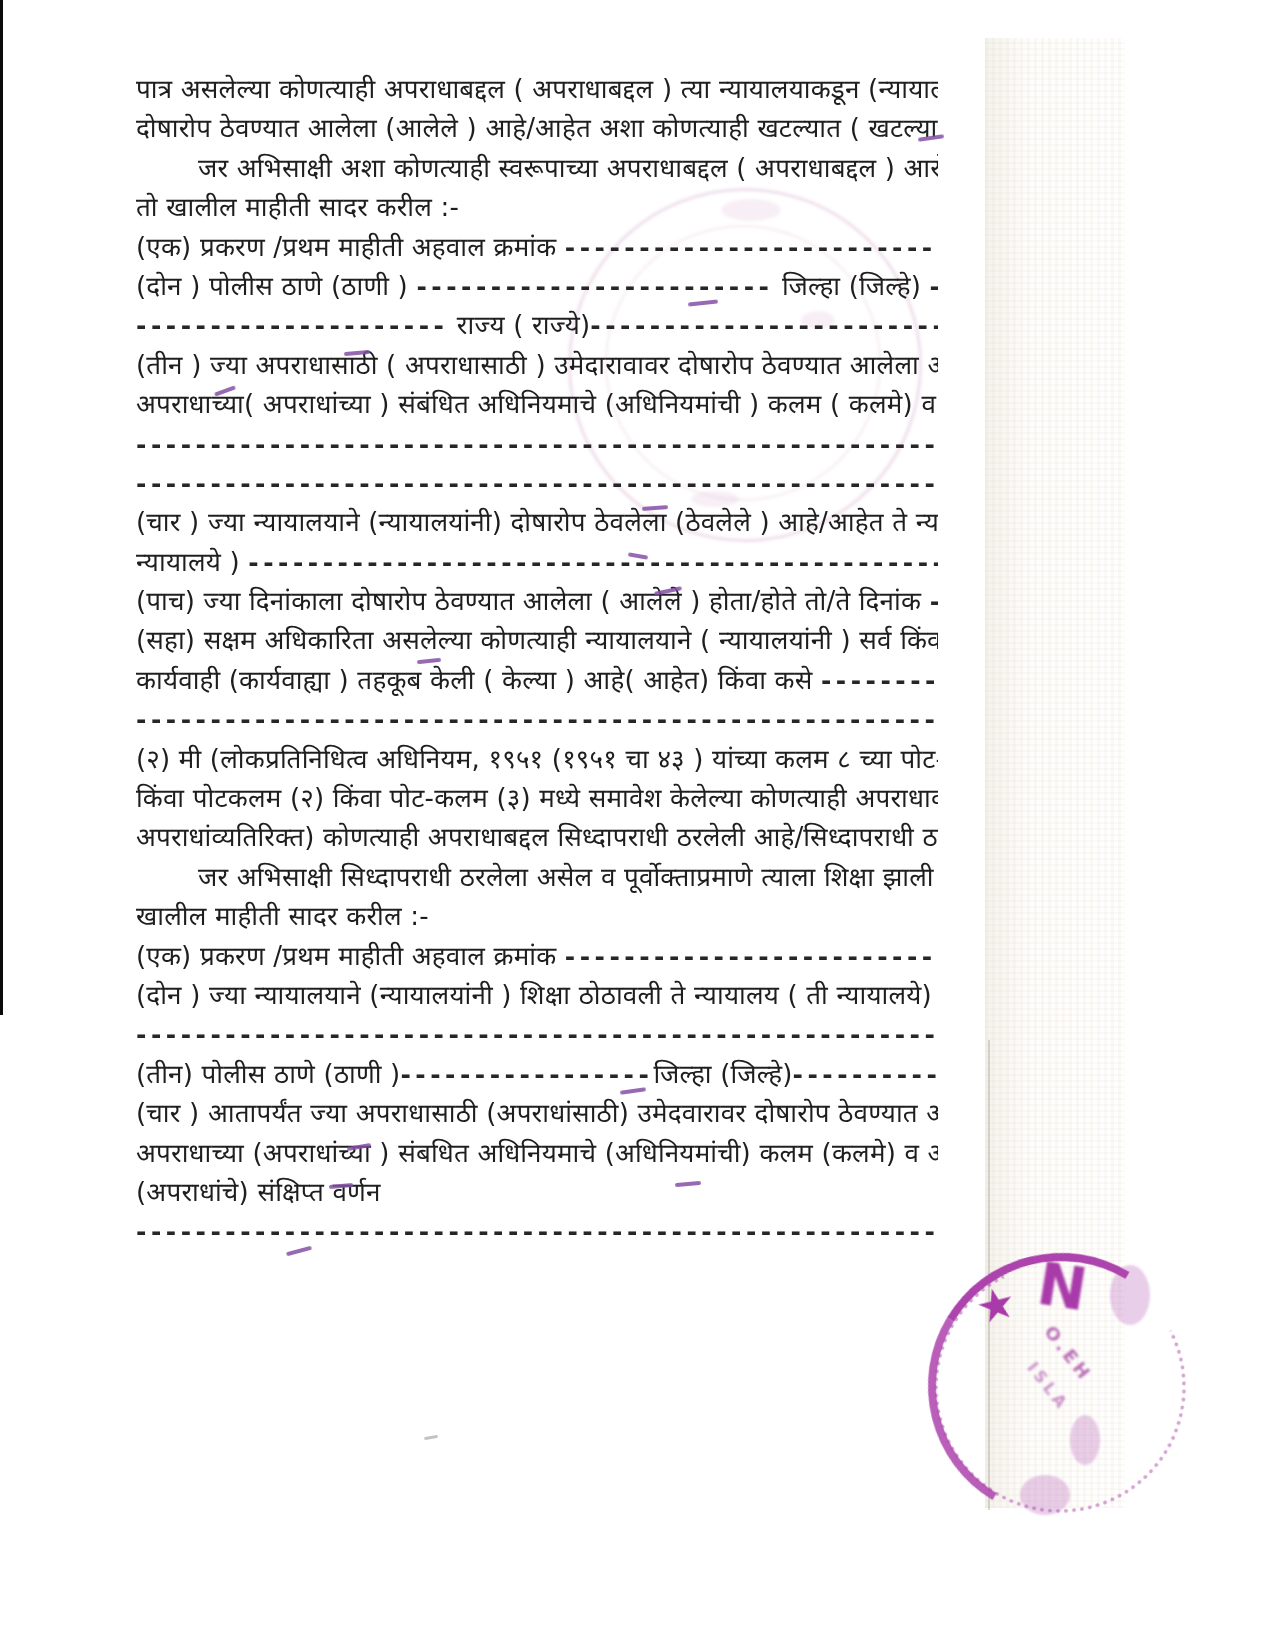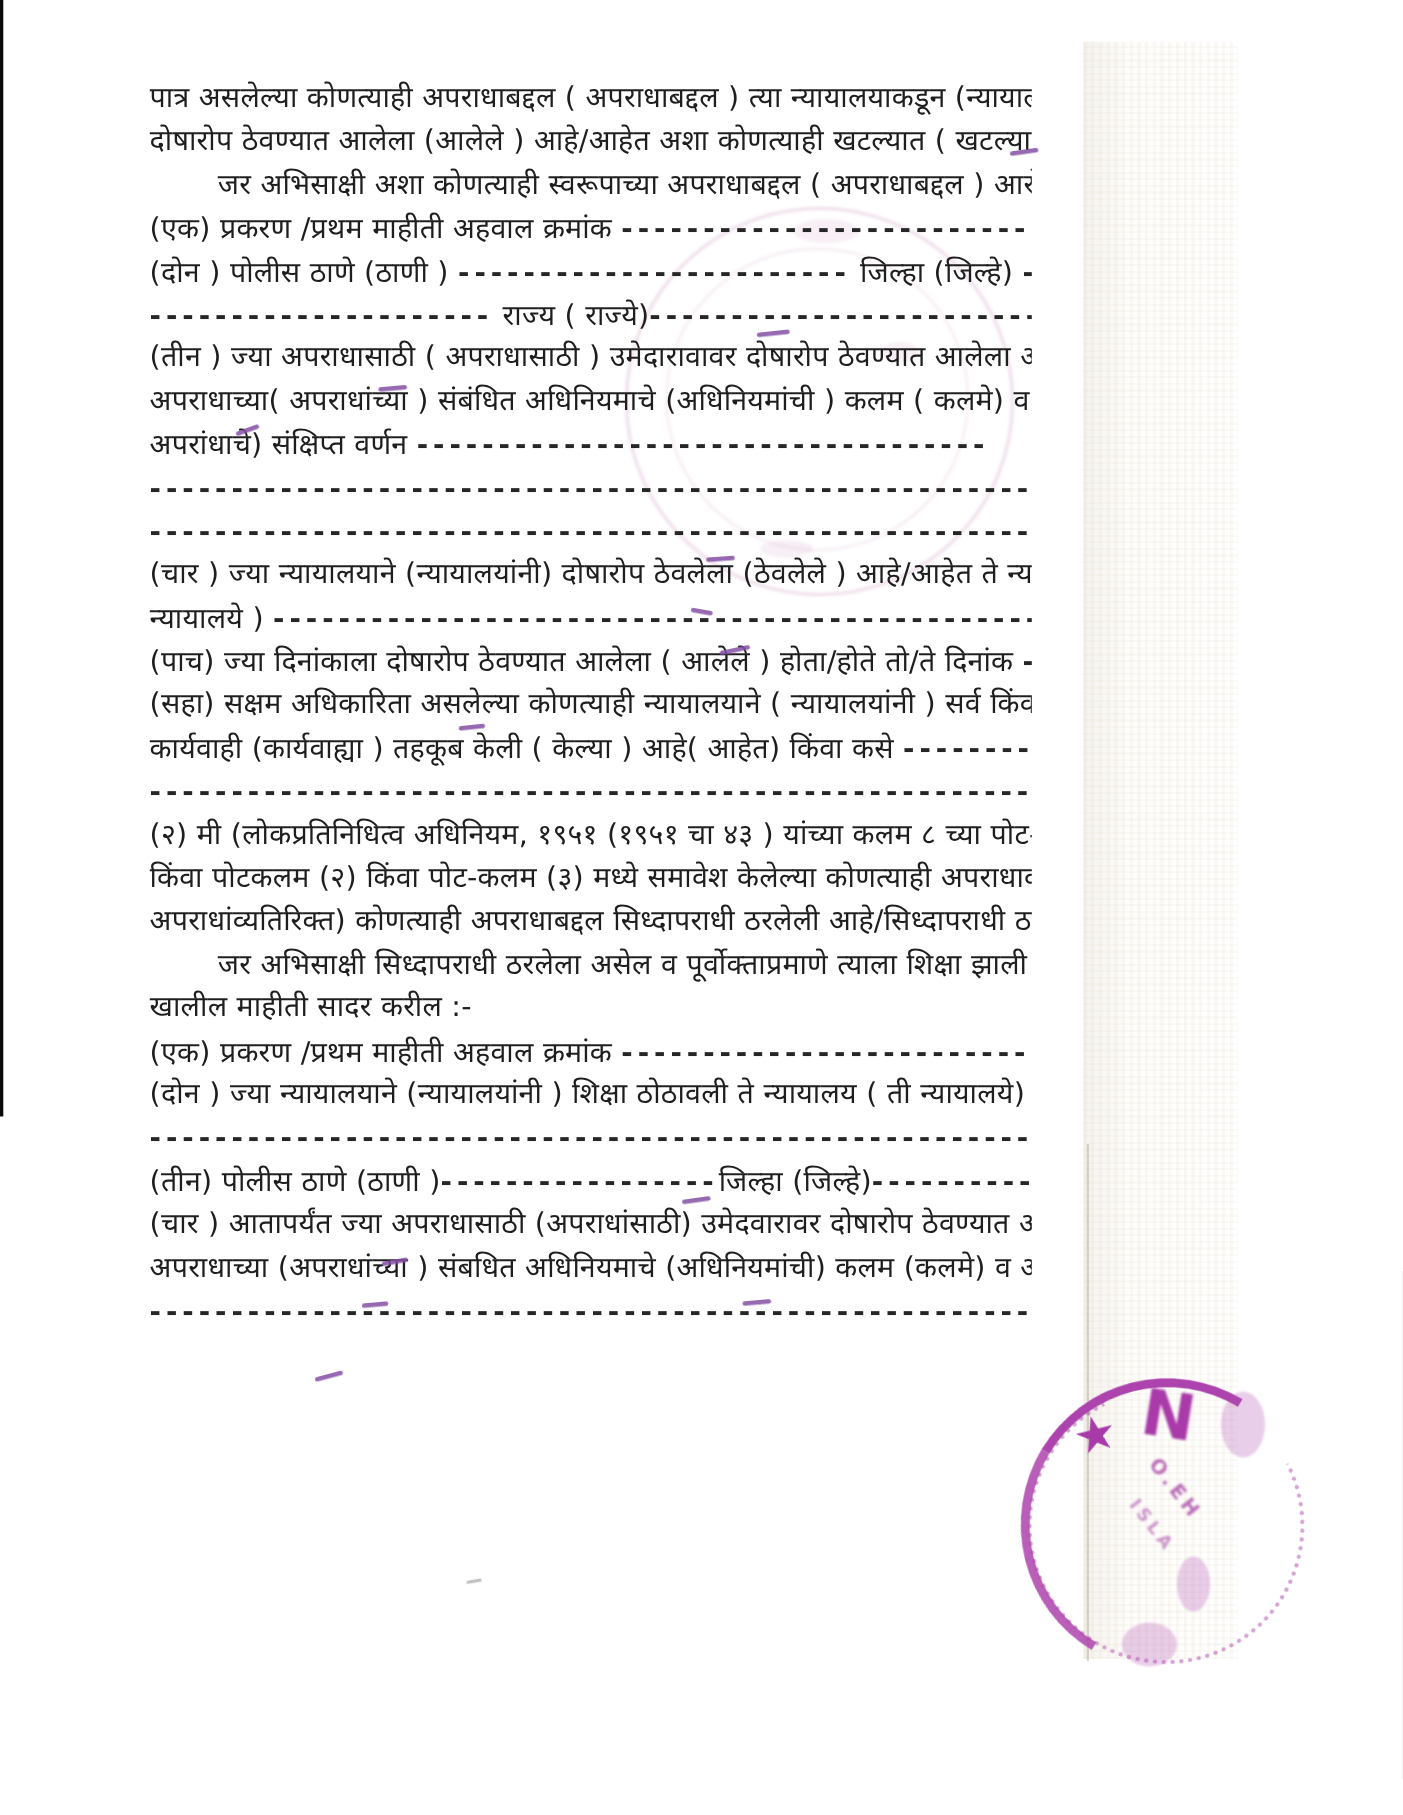--- a/index.html
+++ b/index.html
@@ -144,45 +144,46 @@
     <div class="arc-text-2">ISLA</div>
     <div class="speckle" style="left:210px;top:40px;width:40px;height:60px;"></div>
     <div class="speckle" style="left:170px;top:190px;width:30px;height:50px;"></div>
     <div class="speckle" style="left:120px;top:250px;width:50px;height:40px;"></div>
   </div>
 
   <div id="text-layer">
       <div class="line"><span>पात्र असलेल्या कोणत्याही अपराधाबद्दल ( अपराधाबद्दल ) त्या न्यायालयाकडून (न्यायालयाकडून )</span></div>
       <div class="line"><span>दोषारोप ठेवण्यात आलेला (आलेले ) आहे/आहेत अशा कोणत्याही खटल्यात ( खटल्यात) मी आरोपी</span></div>
       <div class="line indent"><span>जर अभिसाक्षी अशा कोणत्याही स्वरूपाच्या अपराधाबद्दल ( अपराधाबद्दल ) आरोपी असेल तर</span></div>
+      <div class="line"><span>तो खालील माहीती सादर करील :-</span></div>
       <div class="line"><span>(एक)  प्रकरण /प्रथम माहीती अहवाल क्रमांक </span><span class="dash">------------------------------</span></div>
       <div class="line"><span>(दोन ) पोलीस ठाणे (ठाणी ) </span><span class="dash">------------------------</span><span> जिल्हा (जिल्हे) </span><span class="dash">----------</span></div>
       <div class="line"><span class="dash">---------------------</span><span> राज्य ( राज्ये)</span><span class="dash">-------------------------</span></div>
       <div class="line"><span>(तीन ) ज्या अपराधासाठी ( अपराधासाठी ) उमेदारावावर दोषारोप ठेवण्यात आलेला आहे. त्या</span></div>
       <div class="line"><span>अपराधाच्या( अपराधांच्या ) संबंधित अधिनियमाचे (अधिनियमांची ) कलम ( कलमे) व अपराधांचे (</span></div>
-      <div class="line"><span>अपरांधाचे) संक्षिप्त वर्णन </span><span class="dash">-----------------------------------</span></div>
       <div class="line"><span class="dash">---------------------------------------------------------</span></div>
       <div class="line"><span class="dash">---------------------------------------------------------</span></div>
       <div class="line"><span>(चार ) ज्या न्यायालयाने (न्यायालयांनी) दोषारोप ठेवलेला (ठेवलेले ) आहे/आहेत ते न्यायालय ( ती</span></div>
       <div class="line"><span>न्यायालये ) </span><span class="dash">--------------------------------------------------</span></div>
       <div class="line"><span>(पाच) ज्या दिनांकाला दोषारोप ठेवण्यात आलेला ( आलेले ) होता/होते तो/ते दिनांक </span><span class="dash">----------</span></div>
       <div class="line"><span>(सहा) सक्षम अधिकारिता असलेल्या कोणत्याही न्यायालयाने ( न्यायालयांनी ) सर्व किंवा कोणतीही</span></div>
       <div class="line"><span>कार्यवाही (कार्यवाह्या ) तहकूब केली ( केल्या ) आहे( आहेत) किंवा कसे </span><span class="dash">------------------</span></div>
       <div class="line"><span class="dash">---------------------------------------------------------</span></div>
       <div class="line"><span>(२)     मी (लोकप्रतिनिधित्व अधिनियम, १९५१ (१९५१ चा ४३ ) यांच्या कलम ८ च्या पोट-कलम (१)</span></div>
       <div class="line"><span>किंवा पोटकलम (२) किंवा पोट-कलम (३) मध्ये समावेश केलेल्या कोणत्याही अपराधाव्यतिरिक्त (</span></div>
       <div class="line"><span>अपराधांव्यतिरिक्त) कोणत्याही अपराधाबद्दल सिध्दापराधी ठरलेली आहे/सिध्दापराधी ठरलेलो नाही</span></div>
       <div class="line indent"><span>जर अभिसाक्षी सिध्दापराधी ठरलेला असेल व पूर्वोक्ताप्रमाणे त्याला शिक्षा झाली असेल तर, ती</span></div>
       <div class="line"><span>खालील माहीती सादर करील :-</span></div>
       <div class="line"><span>(एक)  प्रकरण /प्रथम माहीती अहवाल क्रमांक </span><span class="dash">-----------------------------</span></div>
       <div class="line"><span>(दोन ) ज्या न्यायालयाने (न्यायालयांनी ) शिक्षा ठोठावली ते न्यायालय ( ती न्यायालये) </span></div>
       <div class="line"><span class="dash">---------------------------------------------------------</span></div>
       <div class="line"><span>(तीन) पोलीस ठाणे (ठाणी )</span><span class="dash">-----------------</span><span>जिल्हा (जिल्हे)</span><span class="dash">-------------</span></div>
       <div class="line"><span>(चार ) आतापर्यंत ज्या अपराधासाठी (अपराधांसाठी) उमेदवारावर दोषारोप ठेवण्यात आलेला आहे त्या</span></div>
       <div class="line"><span>अपराधाच्या (अपराधांच्या ) संबधित अधिनियमाचे (अधिनियमांची) कलम (कलमे) व अपराधांचे</span></div>
+      <div class="line"><span>(अपराधांचे) संक्षिप्त वर्णन</span></div>
       <div class="line"><span class="dash">-------------------------------------------------------</span></div>
     </div>
 
   <div id="pen-marks">
       <div class="pen-mark" style="left: 918px; top: 136px; width: 26px; transform: rotate(-8deg);"></div>
       <div class="pen-mark" style="left: 688px; top: 301px; width: 30px; transform: rotate(-6deg);"></div>
       <div class="pen-mark" style="left: 344px; top: 351px; width: 26px; transform: rotate(-5deg);"></div>
       <div class="pen-mark" style="left: 214px; top: 389px; width: 22px; transform: rotate(-20deg);"></div>
       <div class="pen-mark" style="left: 642px; top: 506px; width: 26px; transform: rotate(-4deg);"></div>
       <div class="pen-mark" style="left: 628px; top: 554px; width: 20px; transform: rotate(10deg);"></div>

